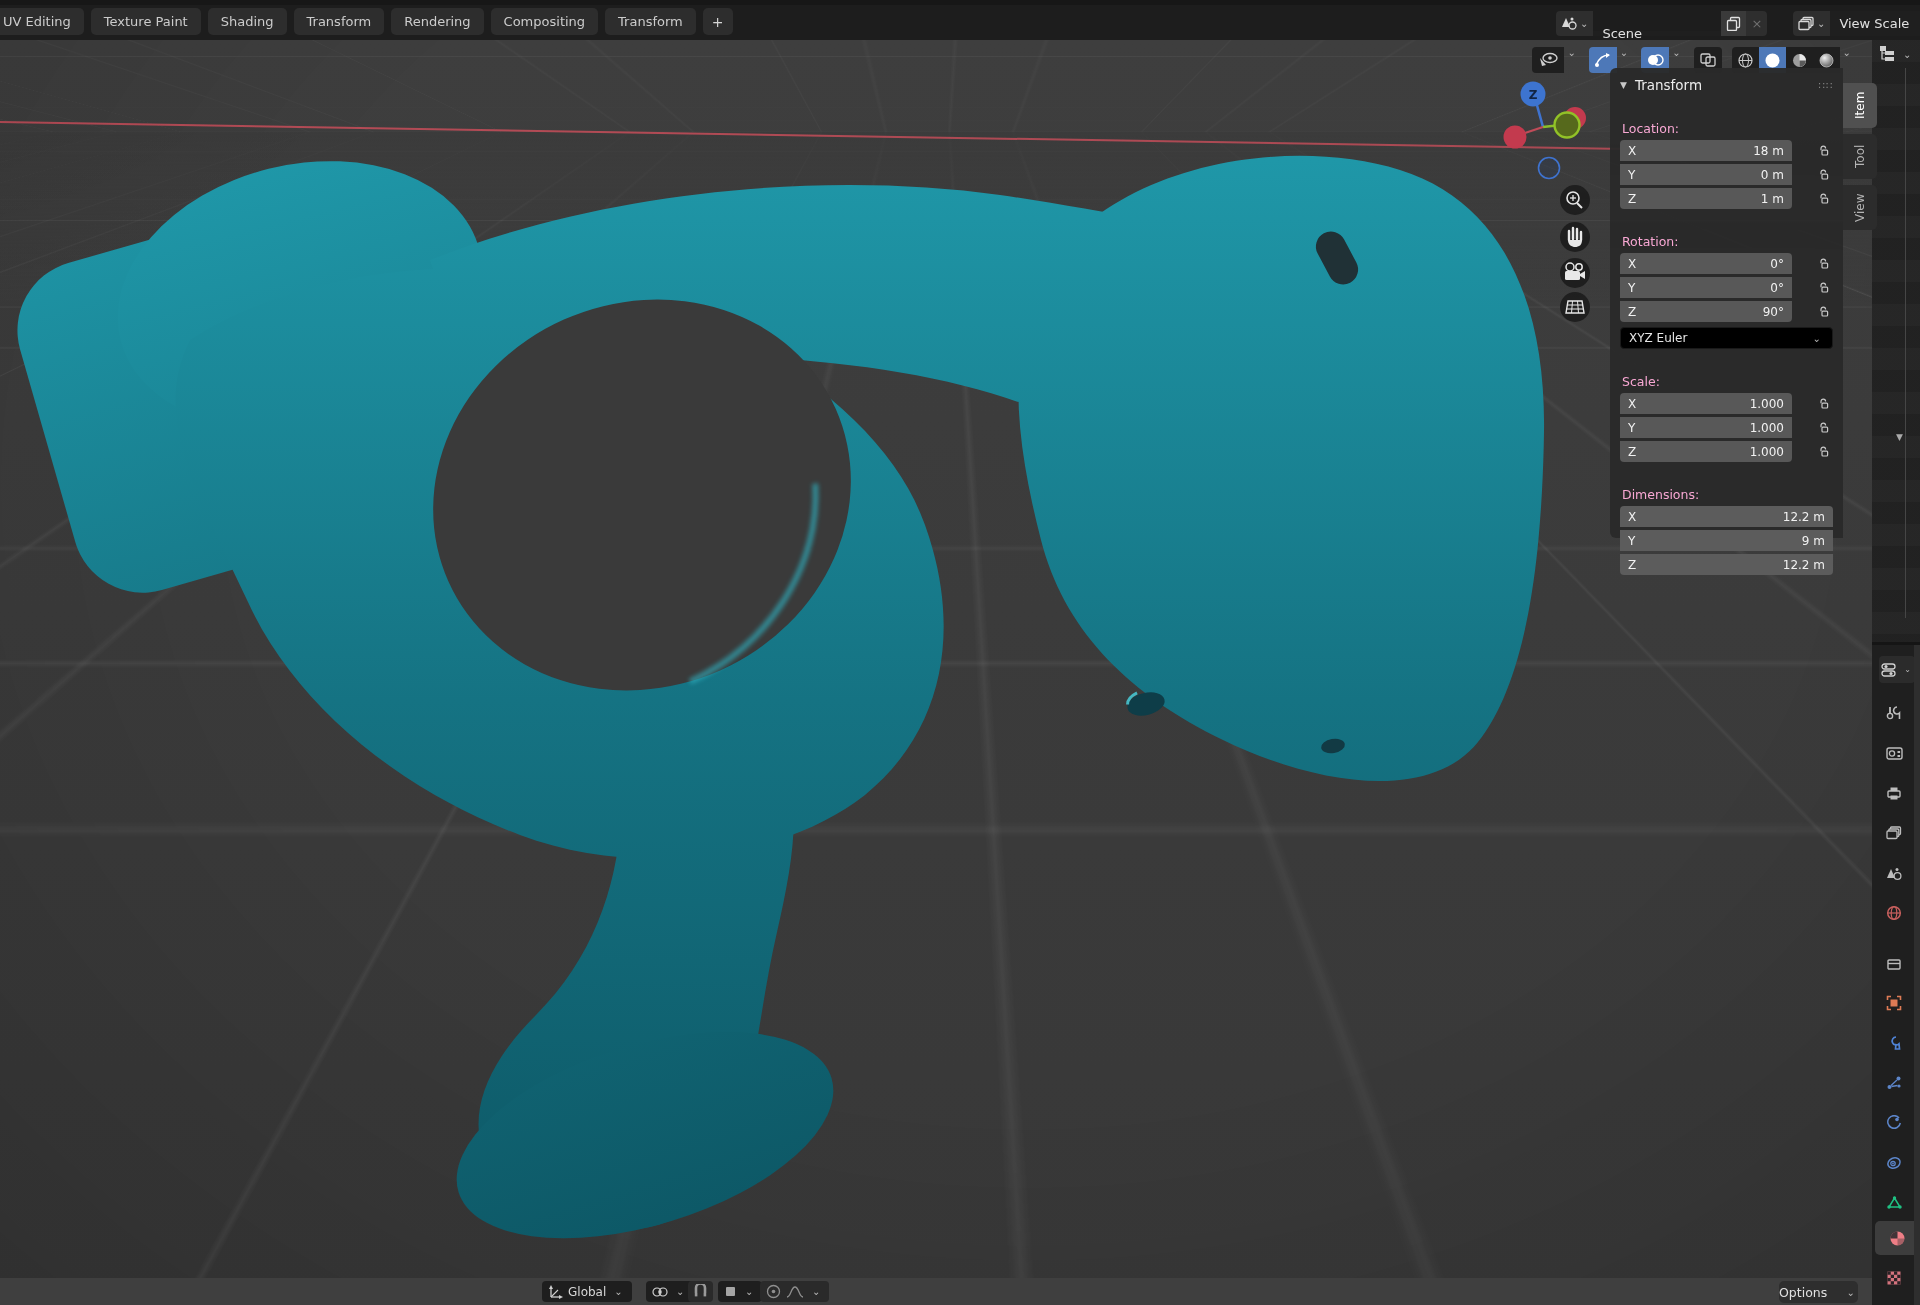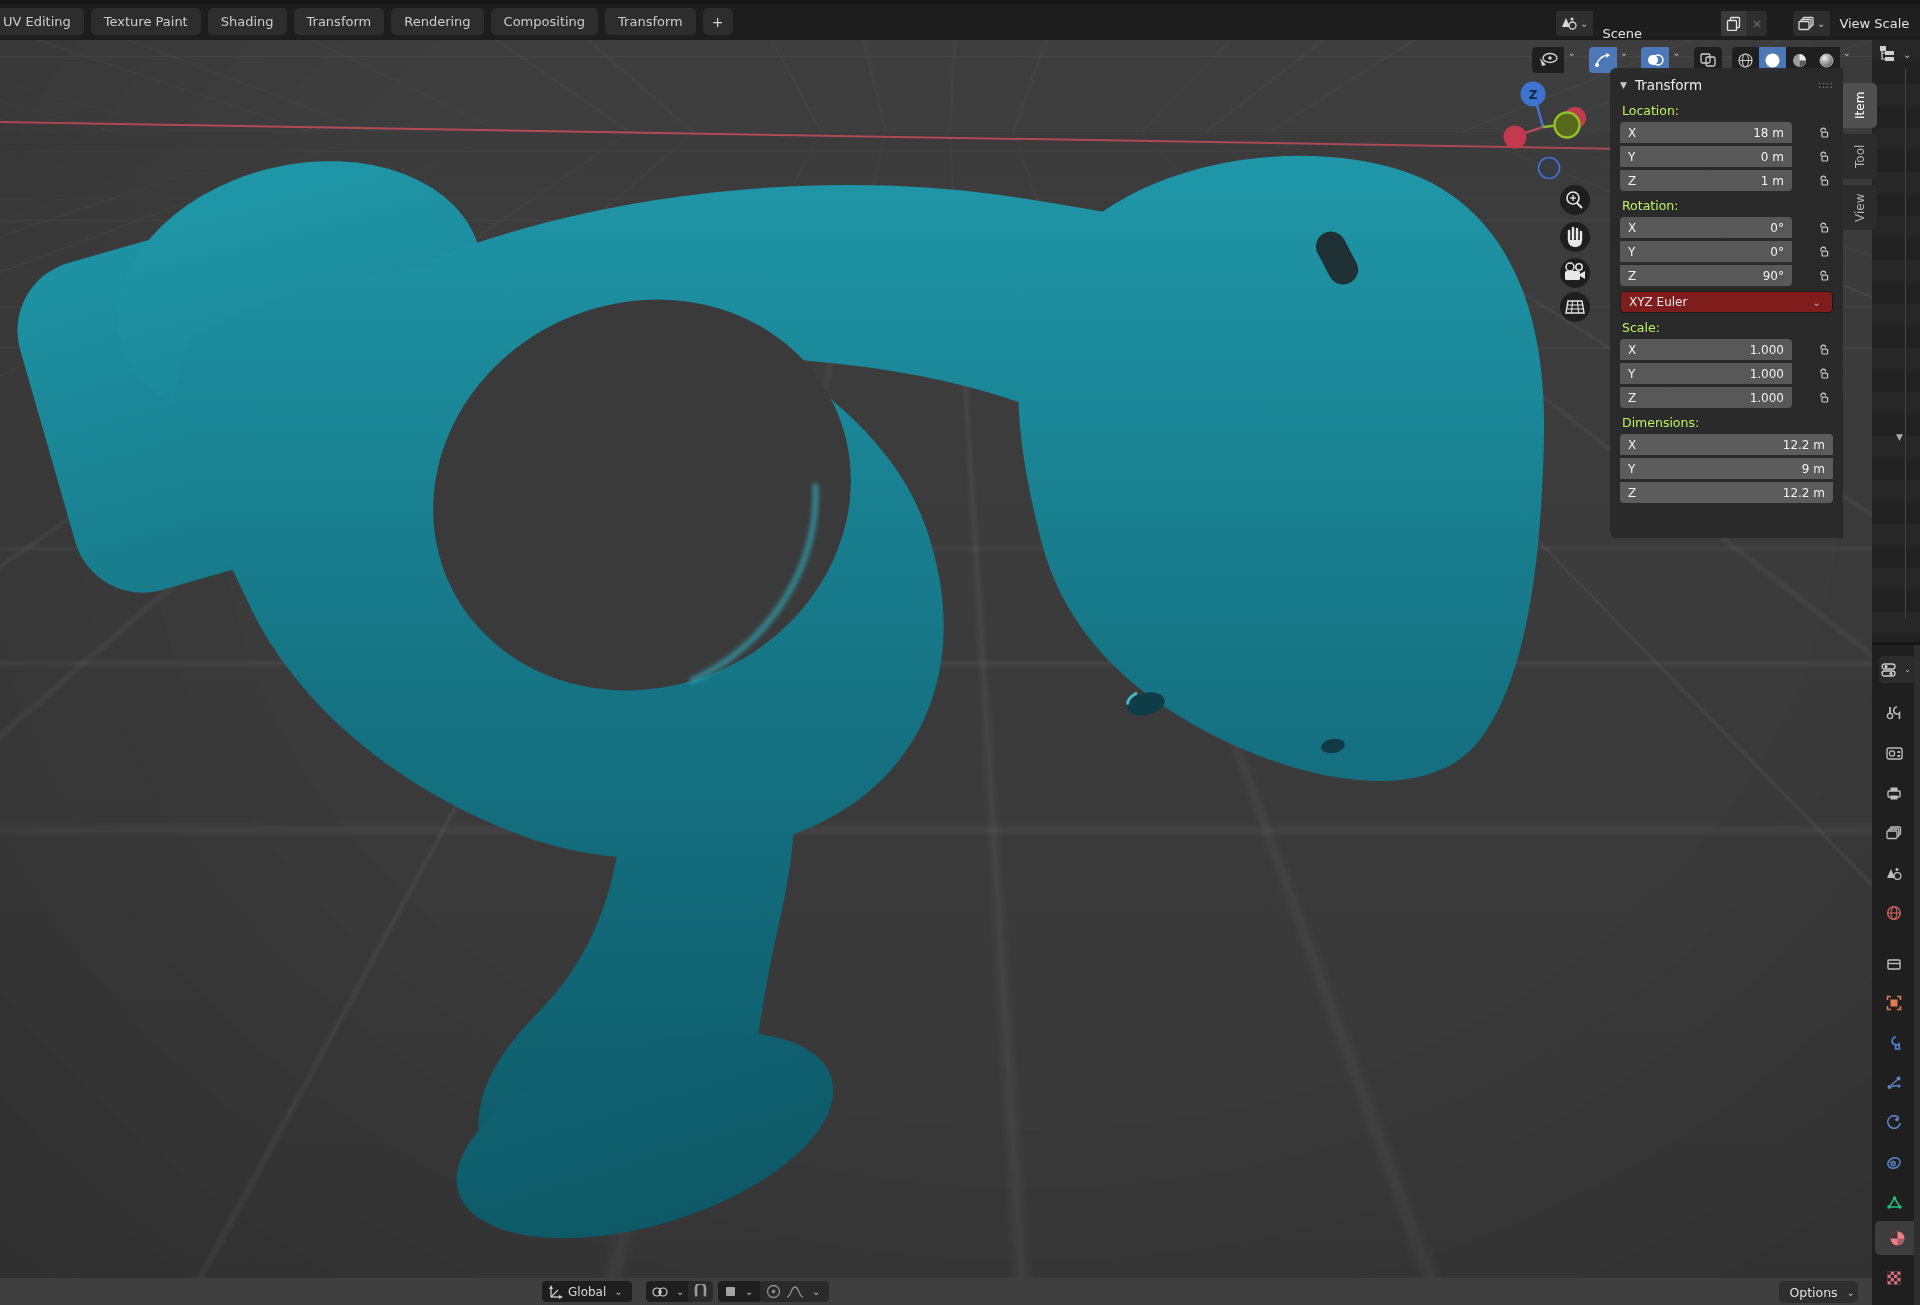--- a/index.html
+++ b/index.html
@@ -53,47 +53,47 @@
   
   #gizmo-cluster { position:absolute; left:1495px; top:70px; z-index:21; }
 
   
   #npanel { position:absolute; left:1610px; top:68px; width:233px; height:470px; z-index:30;
     background:rgba(42,42,42,0.96); border-radius:6px 0 0 6px; padding:6px 10px 10px 10px; color:#d9d9d9; }
   .panel-head { display:flex; align-items:center; height:22px; margin-bottom:6px; }
   .panel-head .tri { font-size:9px; color:#c8c8c8; margin-right:8px; }
   .panel-head .ttl { font-size:13.5px; color:#ececec; }
   .panel-head .drag { margin-left:auto; color:#8a8a8a; font-size:10px; letter-spacing:1px; }
-  .sec-label { font-size:12.5px; color:#bef264; margin:7px 0 4px 2px; }
+  .sec-label { font-size:12.5px; color:#f9a8d4; margin:25px 0 4px 2px; }
   .frow { display:flex; align-items:center; margin-bottom:3px; }
   .nfield { display:flex; align-items:center; width:172px; height:21px; background:#585858; padding:0 8px;
             font-size:12px; color:#f1f1f1; }
   .nfield.wide { width:100%; background:#5c5c5c; }
   .nfield .ax { width:20px; }
   .nfield .val { margin-left:auto; }
   .r-top { border-radius:4px 4px 0 0; } .r-mid { border-radius:0; } .r-bot { border-radius:0 0 4px 4px; }
   .lockbtn { margin-left:auto; width:18px; display:flex; justify-content:center; }
-  .euler { display:flex; align-items:center; height:22px; background:#7f1d1d; border:1px solid #1a1a1a; border-radius:4px;
+  .euler { display:flex; align-items:center; height:22px; background:#000000; border:1px solid #1a1a1a; border-radius:4px;
            font-size:12px; color:#e6e6e6; padding:0 8px; margin:5px 0 2px 0; }
   .euler .chev { margin-left:auto; }
 
   
   #side-tabs { position:absolute; left:1843px; top:83px; z-index:29; display:flex; flex-direction:column; gap:6px; }
   .side-tab { width:34px; height:45px; background:#2c2c2c; color:#b5b5b5; border-radius:0 5px 5px 0;
     display:flex; align-items:center; justify-content:center; font-size:12px;
     writing-mode:vertical-rl; transform:rotate(180deg); border-radius:5px 0 0 5px; }
   .side-tab.active { background:#505050; color:#ffffff; }
 
   
   #vp-footer { position:absolute; left:0; bottom:0; width:1872px; height:27px; background:rgba(64,64,64,0.96); z-index:22; }
   .fgroup { position:absolute; top:3px; height:21px; display:flex; align-items:center; background:#1e1e1e; border-radius:4px;
             padding:0 6px; gap:5px; color:#d8d8d8; font-size:12px;margin-left:44px; }
   .fgroup.dimmed { background:#2a2a2a; color:#9a9a9a; } 
   .options { position:absolute; top:3px; left:1779px; height:22px; width:79px; background:#2e2e2e; border-radius:5px;
-             display:flex; align-items:center; justify-content:flex-end; gap:6px; color:#e0e0e0; font-size:12.5px; }
+             display:flex; align-items:center; justify-content:space-between; gap:6px; color:#e0e0e0; font-size:12.5px; }
 
   
   #outliner-strip { position:absolute; left:1872px; top:40px; width:48px; height:605px; background:#242424; overflow:hidden; }
   .ol-rows { position:absolute; inset:0;
     background:repeating-linear-gradient(180deg,#272727 0 22px,#212121 22px 44px); opacity:.8; }
   .ol-line { position:absolute; left:33px; top:28px; width:1px; height:550px; background:#464646; }
   .ol-head { position:absolute; left:6px; top:5px; display:flex; align-items:center; gap:2px; }
   .ol-tri { position:absolute; left:24px; top:392px; color:#aaaaaa; font-size:9px; }
   #props-strip { position:absolute; left:1872px; top:645px; width:48px; height:660px; background:#1f1f1f; }
   #props-strip::before { content:""; position:absolute; left:0; top:-3px; width:48px; height:3px; background:#151515; }

